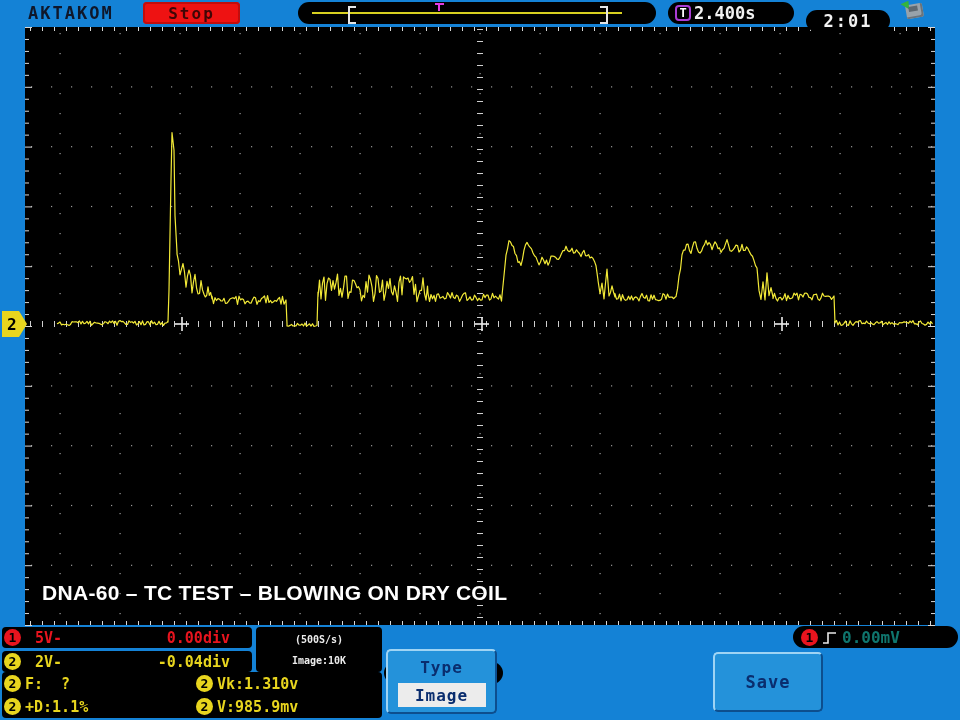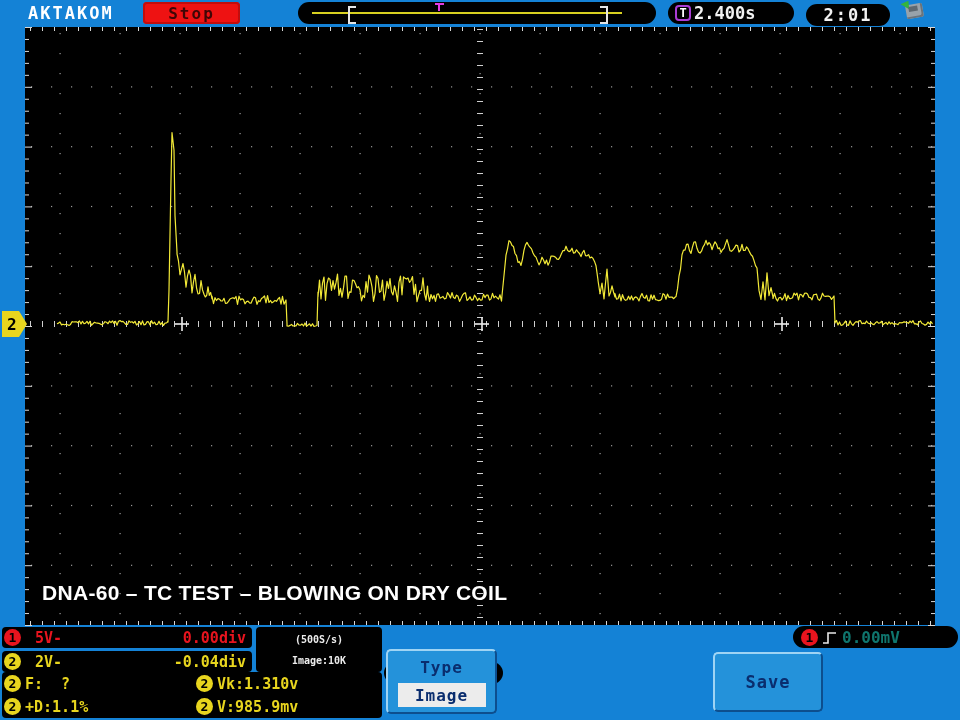--- a/index.html
+++ b/index.html
@@ -8,38 +8,38 @@
     background:#1482d6;
     font-family:"DejaVu Sans Mono","Liberation Mono",monospace;
   }
   .abs{position:absolute;}
 
   
   #plot{left:25px;top:27px;width:910px;height:598px;background:#000;}
   #wave-svg{left:0;top:0;pointer-events:none;}
 
   
-  .brand{left:28px;top:3px;font-size:17px;font-weight:bold;color:#ffffff;letter-spacing:2px;}
+  .brand{left:28px;top:3px;font-size:17px;font-weight:bold;color:#0f172a;letter-spacing:2px;}
   .stop-pill{left:143px;top:2px;width:97px;height:22px;background:#ee1212;border-radius:4px;
     display:flex;align-items:center;justify-content:center;
     color:#400606;font-size:16px;font-weight:bold;letter-spacing:2px;box-shadow:inset 0 0 0 2px #c20d0d;}
   .win-pill{left:298px;top:2px;width:358px;height:22px;background:#000;border-radius:11px;}
   .win-line{left:14px;top:10px;width:310px;height:2px;background:#d8d020;}
   .bracket-l{left:50px;top:4px;width:6px;height:14px;
     border-left:2px solid #e6e6e6;border-top:2px solid #e6e6e6;border-bottom:2px solid #e6e6e6;}
   .bracket-r{left:302px;top:4px;width:6px;height:14px;
     border-right:2px solid #e6e6e6;border-top:2px solid #e6e6e6;border-bottom:2px solid #e6e6e6;}
   .tmark{left:137px;top:1px;width:9px;height:2px;background:#e23ae2;}
   .tmark::after{content:"";position:absolute;left:3px;top:2px;width:2px;height:6px;background:#e23ae2;}
   .trig-pill{left:668px;top:2px;width:126px;height:22px;background:#000;border-radius:11px;
     display:flex;align-items:center;gap:3px;padding-left:7px;box-sizing:border-box;}
   .tbox{width:16px;height:16px;border:2px solid #ab3cd6;border-radius:4px;box-sizing:border-box;
     color:#fff;font-size:12px;font-weight:bold;display:flex;align-items:center;justify-content:center;}
   .trig-pill .val{color:#f2f2f2;font-size:17px;font-weight:bold;}
-  .clock-pill{left:806px;top:4px;width:84px;height:22px;background:#000;border-radius:11px;
+  .clock-pill{left:806px;top:10px;width:84px;height:22px;background:#000;border-radius:11px;
     display:flex;align-items:center;justify-content:center;color:#f2f2f2;font-size:17px;font-weight:bold;letter-spacing:2px;}
   .disk-icon{left:906px;top:4px;width:17px;height:14px;background:#98a2aa;border-radius:2px;
     transform:rotate(-10deg);box-shadow:inset -2px -2px 0 #6a747c;}
   .disk-icon::before{content:"";position:absolute;left:-3px;top:-5px;width:0;height:0;
     border-left:5px solid transparent;border-right:5px solid transparent;border-bottom:7px solid #35b43c;
     transform:rotate(40deg);}
   .disk-icon::after{content:"";position:absolute;left:3px;top:2px;width:9px;height:5px;background:#5e6870;}
 
   
   .ch2-marker{left:2px;top:311px;width:25px;height:26px;background:#e8d51e;
@@ -53,21 +53,21 @@
   
   .chbox{left:2px;width:250px;height:21px;background:#000;border-radius:4px;
     display:flex;align-items:center;font-size:15px;font-weight:bold;}
   #ch1-box{top:627px;color:#e8141e;}
   #ch2-box{top:651px;color:#e8d51e;}
   .badge{width:17px;height:17px;border-radius:50%;color:#000;font-size:13px;font-weight:bold;
     display:flex;align-items:center;justify-content:center;flex:0 0 17px;margin-left:2px;}
   .badge.red{background:#e8141e;}
   .badge.yel{background:#e8d51e;}
   .chbox .scale{margin-left:14px;}
-  .chbox .offset{margin-left:auto;margin-right:6px;}
+  .chbox .offset{margin-left:auto;margin-right:22px;}
   .acq-box{left:256px;top:627px;width:126px;height:45px;background:#000;border-radius:4px;
     color:#ececec;font-size:10px;font-weight:bold;display:flex;flex-direction:column;
     align-items:center;justify-content:center;line-height:21px;}
   .m-pill{left:384px;top:626px;width:119px;height:22px;background:#000;border-radius:11px;
     display:flex;align-items:center;justify-content:center;color:#f2f2f2;font-size:16px;font-weight:bold;margin-top:36px;}
   .trigval-pill{left:793px;top:626px;width:165px;height:22px;background:#000;border-radius:11px;
     display:flex;align-items:center;gap:4px;padding-left:6px;box-sizing:border-box;}
   .trigval-pill .val{color:#0f766e;font-size:16px;font-weight:bold;}
   .meas-box{left:2px;top:672px;width:380px;height:46px;background:#000;border-radius:4px;
     display:grid;grid-template-columns:192px 1fr;grid-template-rows:1fr 1fr;align-items:center;}

